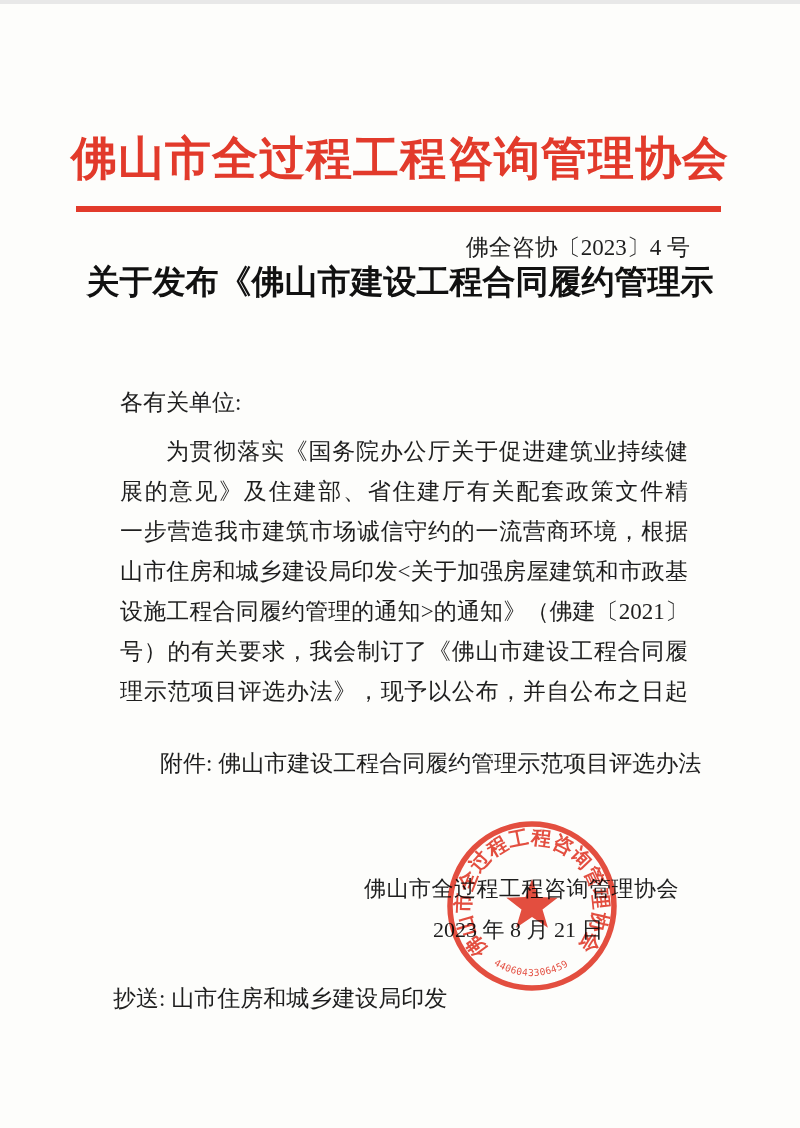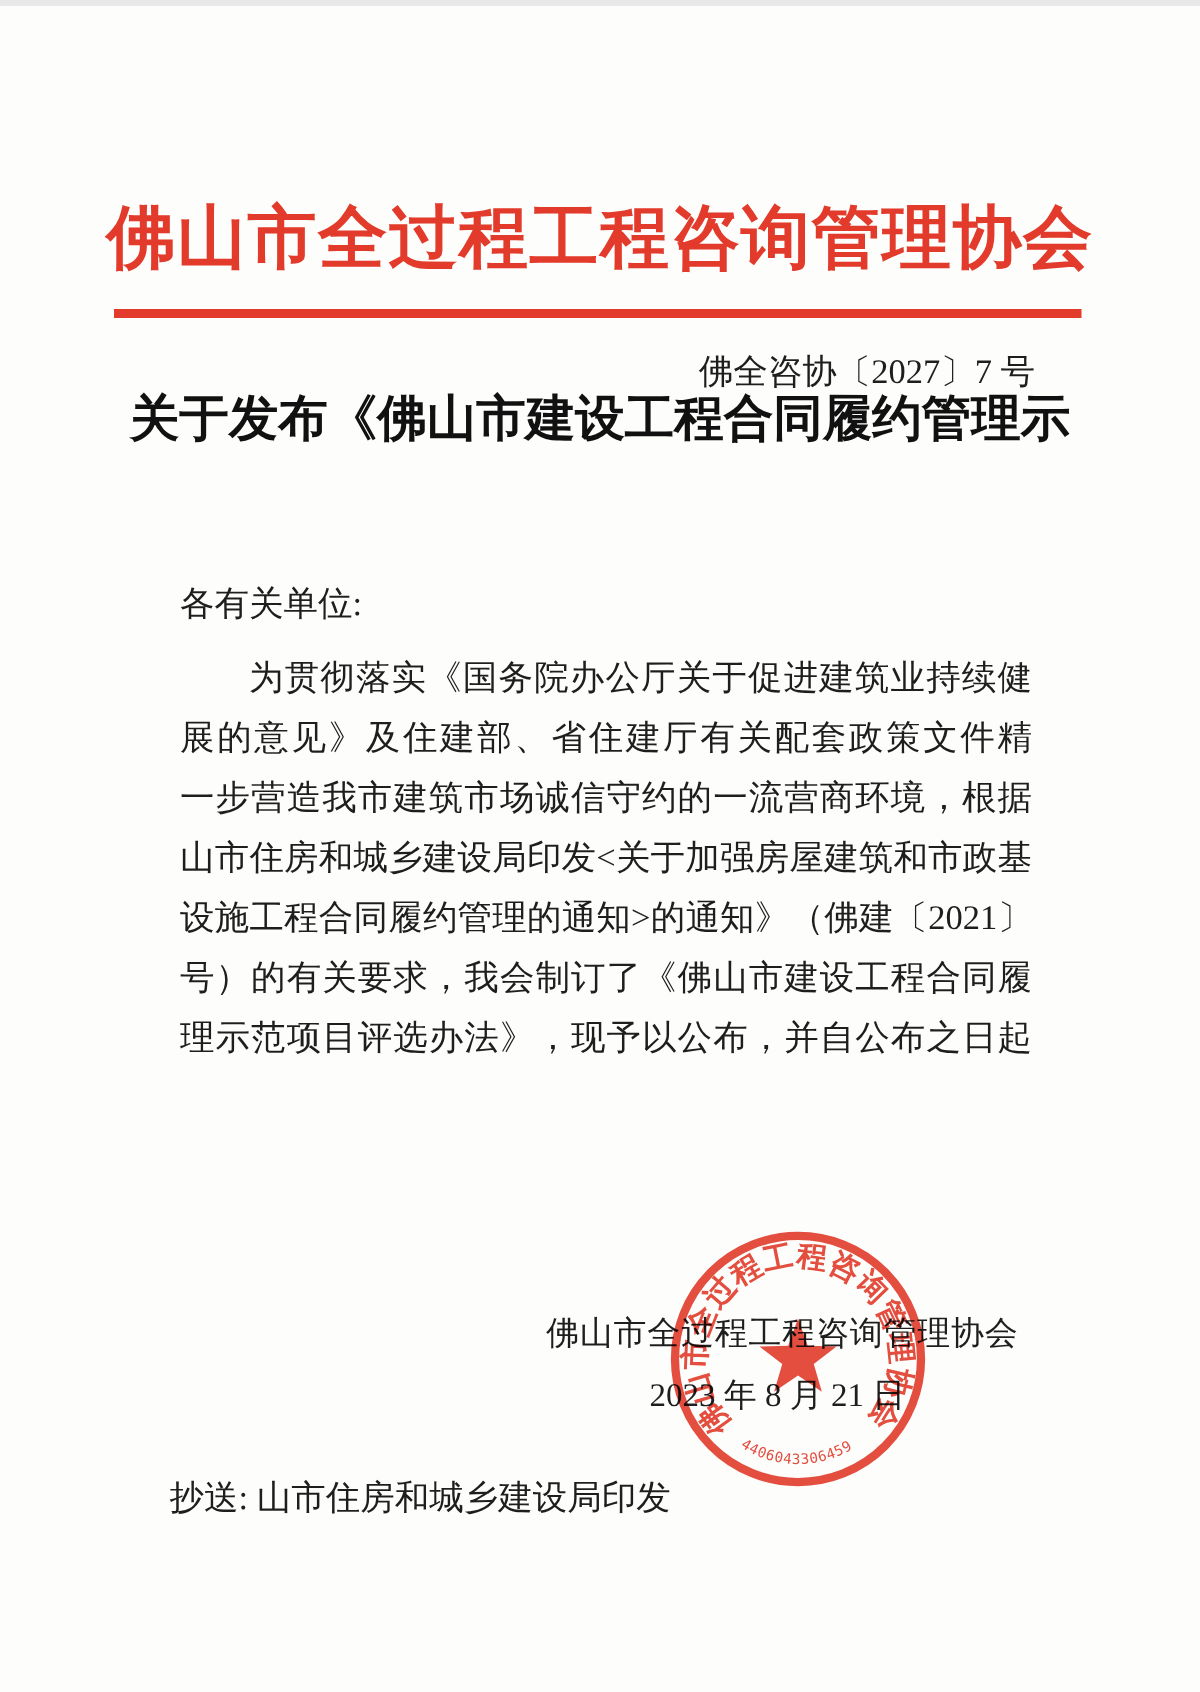--- a/index.html
+++ b/index.html
@@ -37,21 +37,21 @@
     text-align:right;
     font-size:23px;
     white-space:nowrap;
   }
   .doc-title{
     position:absolute;top:257px;left:0;width:800px;
     margin:0;
     text-align:center;
     font-size:33px;font-weight:bold;
     line-height:42px;
-    font-family:Liberation Mono, monospace;
+    font-family:Liberation Sans, sans-serif;
     color:#111;
   }
   .salutation{
     position:absolute;top:384px;left:120px;
     font-size:23px;line-height:30px;
     white-space:nowrap;
   }
   .para{
     position:absolute;top:428px;left:120px;width:568px;
   }
@@ -106,38 +106,39 @@
 </style>
 </head>
 <body>
 
 <div class="page">
 
   <div class="org-title">佛山市全过程工程咨询管理协会</div>
 
   <div class="red-rule"></div>
 
-  <div class="doc-number">佛全咨协〔2027〕7 号</div>
+  <div class="doc-number">佛全咨协〔2023〕4 号</div>
 
   <div class="doc-title">
     <div>关于发布《佛山市建设工程合同履约管理示</div>
   </div>
 
   <div class="salutation">各有关单位:</div>
 
   <div class="para">
     <div class="bline indent">为贯彻落实《国务院办公厅关于促进建筑业持续健康发</div>
     <div class="bline">展的意见》及住建部、省住建厅有关配套政策文件精神，进</div>
     <div class="bline">一步营造我市建筑市场诚信守约的一流营商环境，根据《佛</div>
     <div class="bline">山市住房和城乡建设局印发&lt;关于加强房屋建筑和市政基础</div>
     <div class="bline">设施工程合同履约管理的通知&gt;的通知》（佛建〔2021〕68</div>
     <div class="bline">号）的有关要求，我会制订了《佛山市建设工程合同履约管</div>
     <div class="bline">理示范项目评选办法》，现予以公布，并自公布之日起实施。</div>
   </div>
 
+  <div class="attachment">附件: 佛山市建设工程合同履约管理示范项目评选办法</div>
 
   <div class="sig-org">佛山市全过程工程咨询管理协会</div>
   <div class="sig-date">2023 年 8 月 21 日</div>
 
   <svg class="seal" viewBox="0 0 176 176" xmlns="http://www.w3.org/2000/svg">
     <defs>
       <path id="sealArcTop" d="M 44.16 131.84 A 62 62 0 1 1 131.84 131.84" fill="none"></path>
       <path id="sealArcBottom" d="M 47.85 145.34 A 70 70 0 0 0 128.15 145.34" fill="none"></path>
     </defs>
     <circle cx="88" cy="88" r="82" fill="none" stroke="#e23a2b" stroke-width="5.5"></circle>

